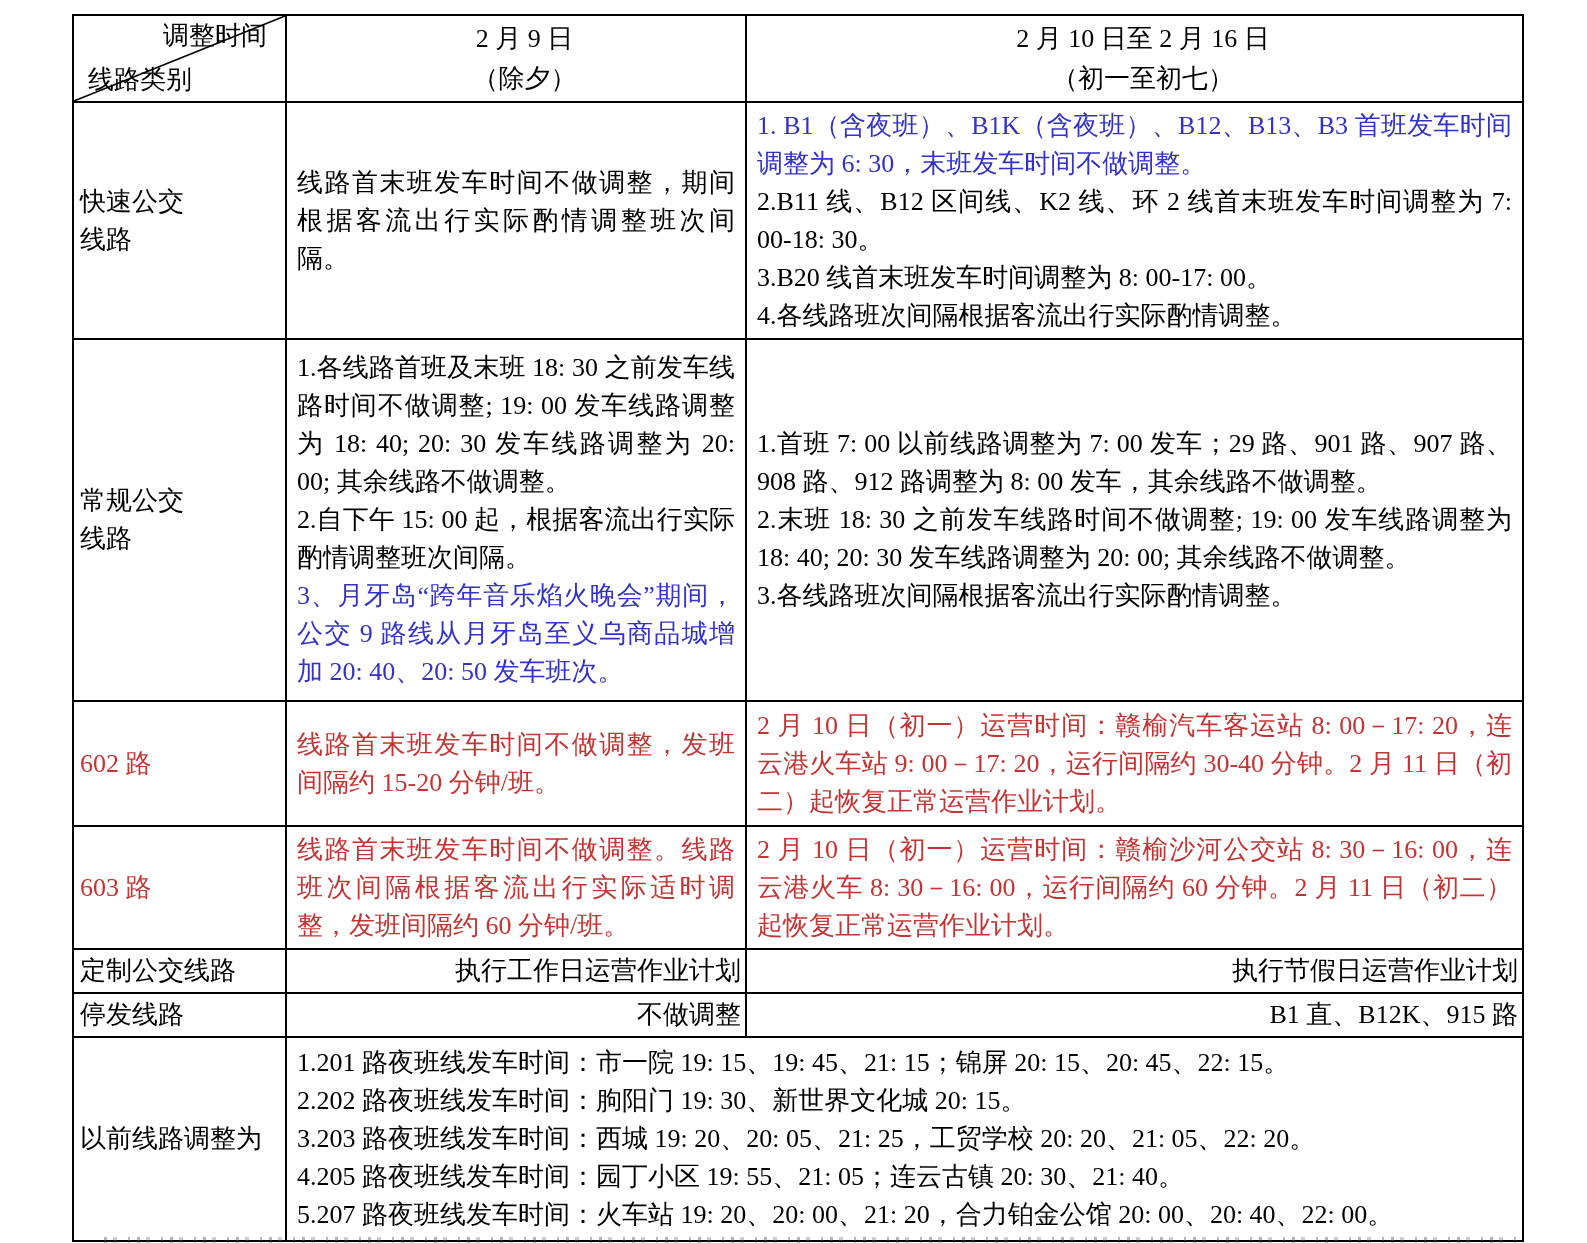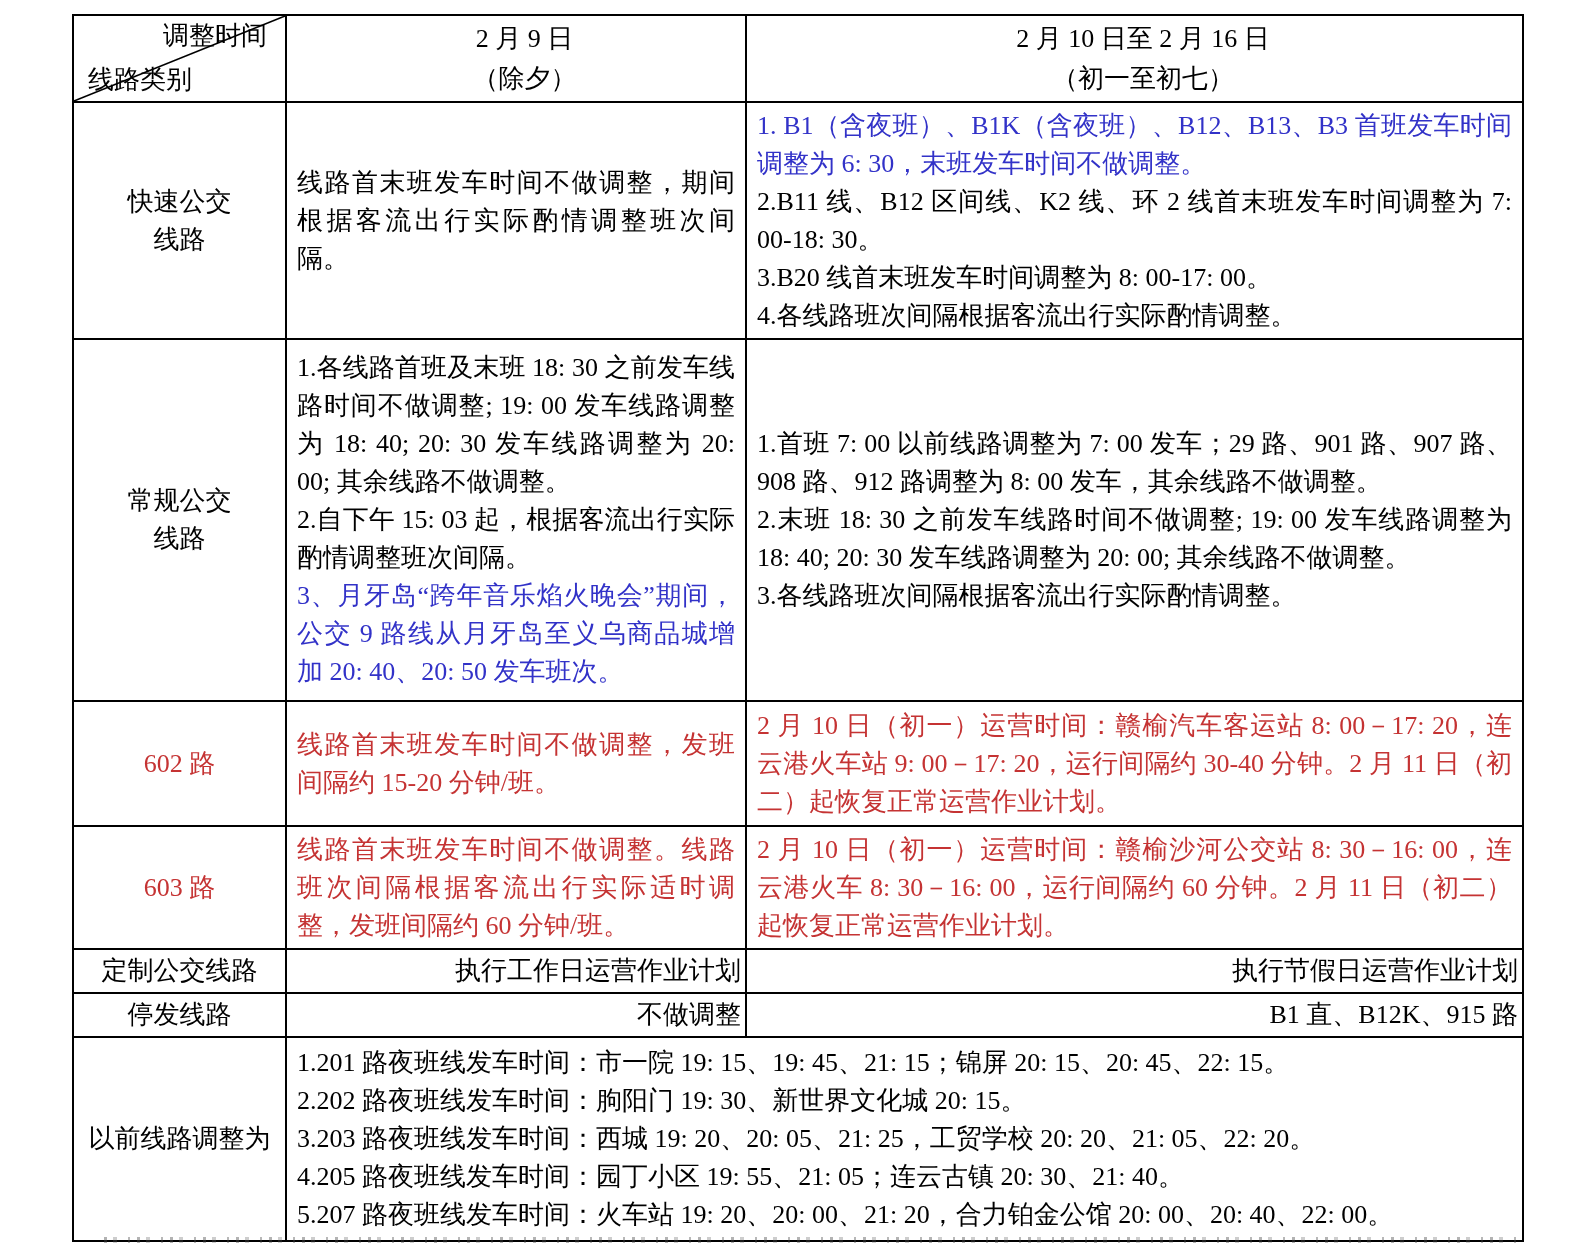--- a/index.html
+++ b/index.html
@@ -24,21 +24,21 @@
     background-image:linear-gradient(to bottom right,
       transparent calc(50% - 1.3px),
       var(--border) calc(50% - 0.3px),
       var(--border) calc(50% + 0.3px),
       transparent calc(50% + 1.3px));
   }
   .corner-inner{display:flex;flex-direction:column;justify-content:space-between;height:85px;}
   .corner-top{text-align:right;padding:3px 18px 0 0;line-height:34px;}
   .corner-bottom{text-align:left;padding:0 8px 4px 14px;line-height:34px;}
   
-  .cat{ text-align:center;line-height:38px;padding:2px 6px; }
+  .cat{ text-align:left;line-height:38px;padding:2px 6px; }
   .content{ text-align:justify;text-align-last:auto;padding:3px 10px;line-height:38px;margin-top:14px; }
   .content.center{ text-align:right;padding:0 4px; }
   .para{ margin:0; }
   .black{ color:#000; }
   .blue{ color:var(--blue); }
   .red{ color:var(--red); }
   
   .cutoff-strip{
     position:absolute;left:104px;top:1237px;width:1416px;height:6px;
     background:repeating-linear-gradient(90deg,
@@ -85,21 +85,21 @@
           <div class="para blue">1. B1（含夜班）、B1K（含夜班）、B12、B13、B3 首班发车时间调整为 6: 30，末班发车时间不做调整。</div>
           <div class="para black">2.B11 线、B12 区间线、K2 线、环 2 线首末班发车时间调整为 7: 00-18: 30。</div>
           <div class="para black">3.B20 线首末班发车时间调整为 8: 00-17: 00。</div>
           <div class="para black">4.各线路班次间隔根据客流出行实际酌情调整。</div>
         </td>
       </tr>
       <tr style="height: 362px;">
         <td class="cat black">常规公交<br>线路</td>
         <td class="content">
           <div class="para black">1.各线路首班及末班 18: 30 之前发车线路时间不做调整; 19: 00 发车线路调整为 18: 40; 20: 30 发车线路调整为 20: 00; 其余线路不做调整。</div>
-          <div class="para black">2.自下午 15: 03 起，根据客流出行实际酌情调整班次间隔。</div>
+          <div class="para black">2.自下午 15: 00 起，根据客流出行实际酌情调整班次间隔。</div>
           <div class="para blue">3、月牙岛“跨年音乐焰火晚会”期间，公交 9 路线从月牙岛至义乌商品城增加 20: 40、20: 50 发车班次。</div>
         </td>
         <td class="content">
           <div class="para black">1.首班 7: 00 以前线路调整为 7: 00 发车；29 路、901 路、907 路、908 路、912 路调整为 8: 00 发车，其余线路不做调整。</div>
           <div class="para black">2.末班 18: 30 之前发车线路时间不做调整; 19: 00 发车线路调整为 18: 40; 20: 30 发车线路调整为 20: 00; 其余线路不做调整。</div>
           <div class="para black">3.各线路班次间隔根据客流出行实际酌情调整。</div>
         </td>
       </tr>
       <tr style="height: 125px;">
         <td class="cat red">602 路</td>

